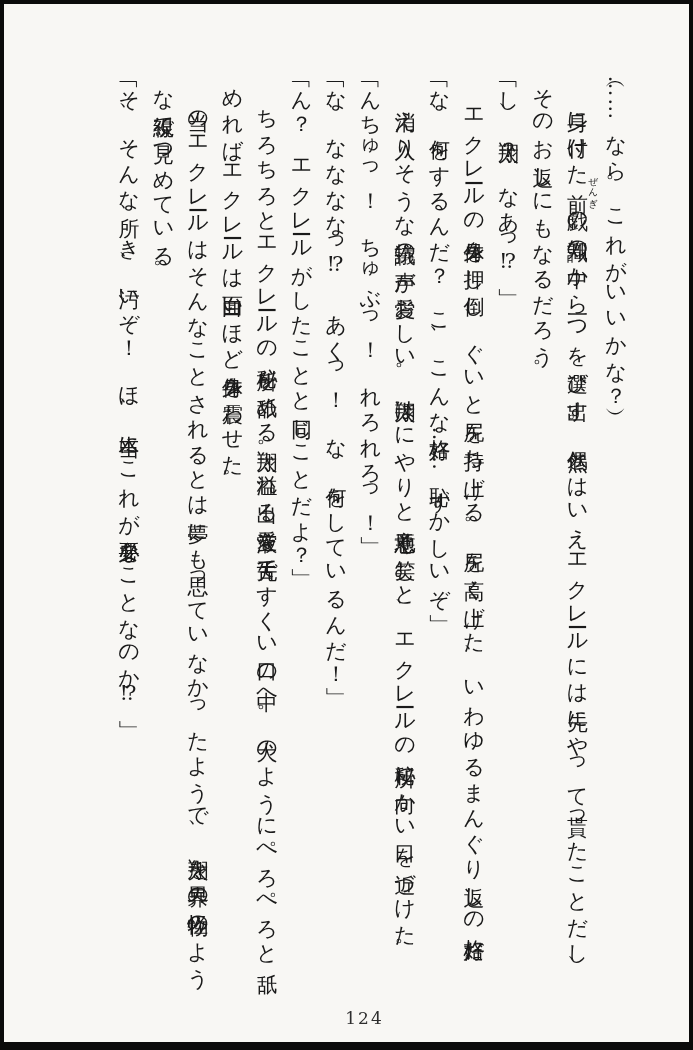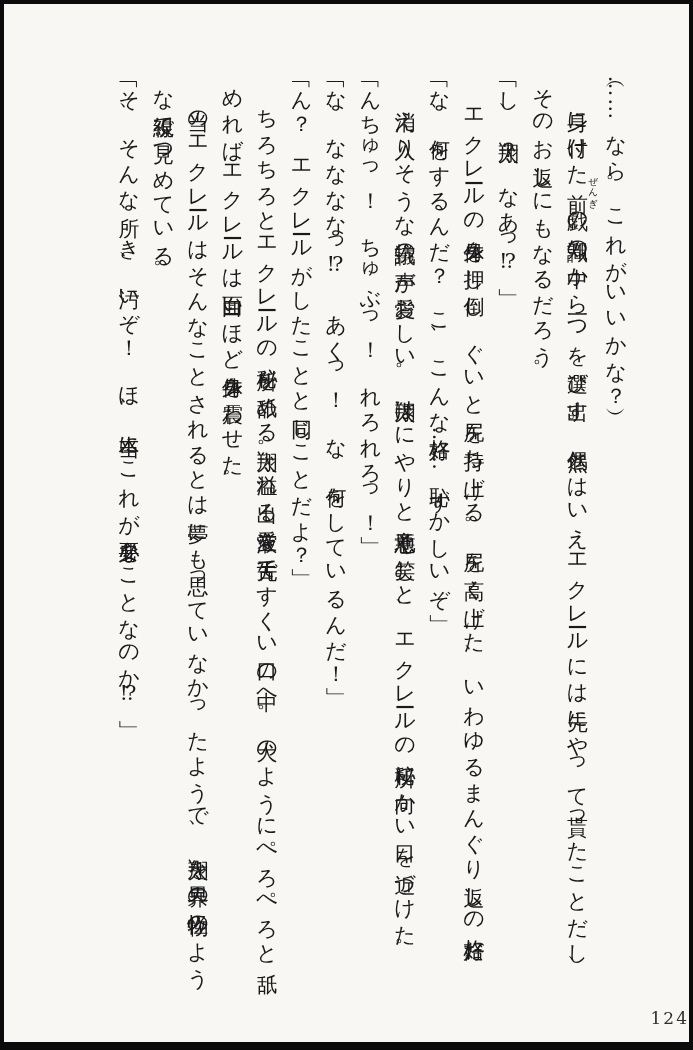--- a/index.html
+++ b/index.html
@@ -38,21 +38,21 @@
   .text-area p.indent { text-indent: 1em; }
   ruby rt {
     font-size: 9.5px;
     letter-spacing: 0;
     color: #1a1a1a;
   }
   .page-number {
     position: absolute;
     bottom: 14px;
     left: 0; right: 0;
-    text-align: right;
+    text-align: center;
     font-size: 17px;
     letter-spacing: 2px;
     color: #2e2e2e;
     writing-mode: horizontal-tb;
     padding-left: 36px;
   }
 </style>
 </head>
 <body>
 

